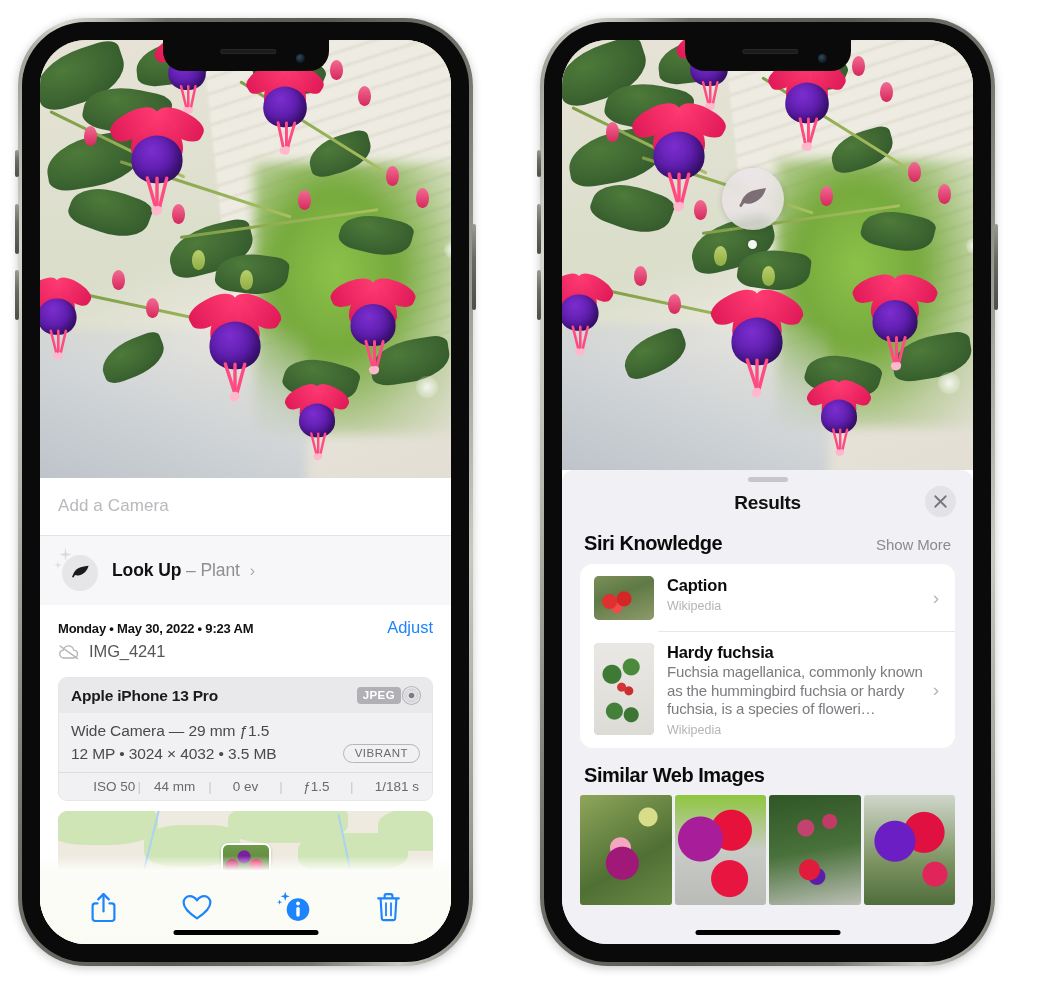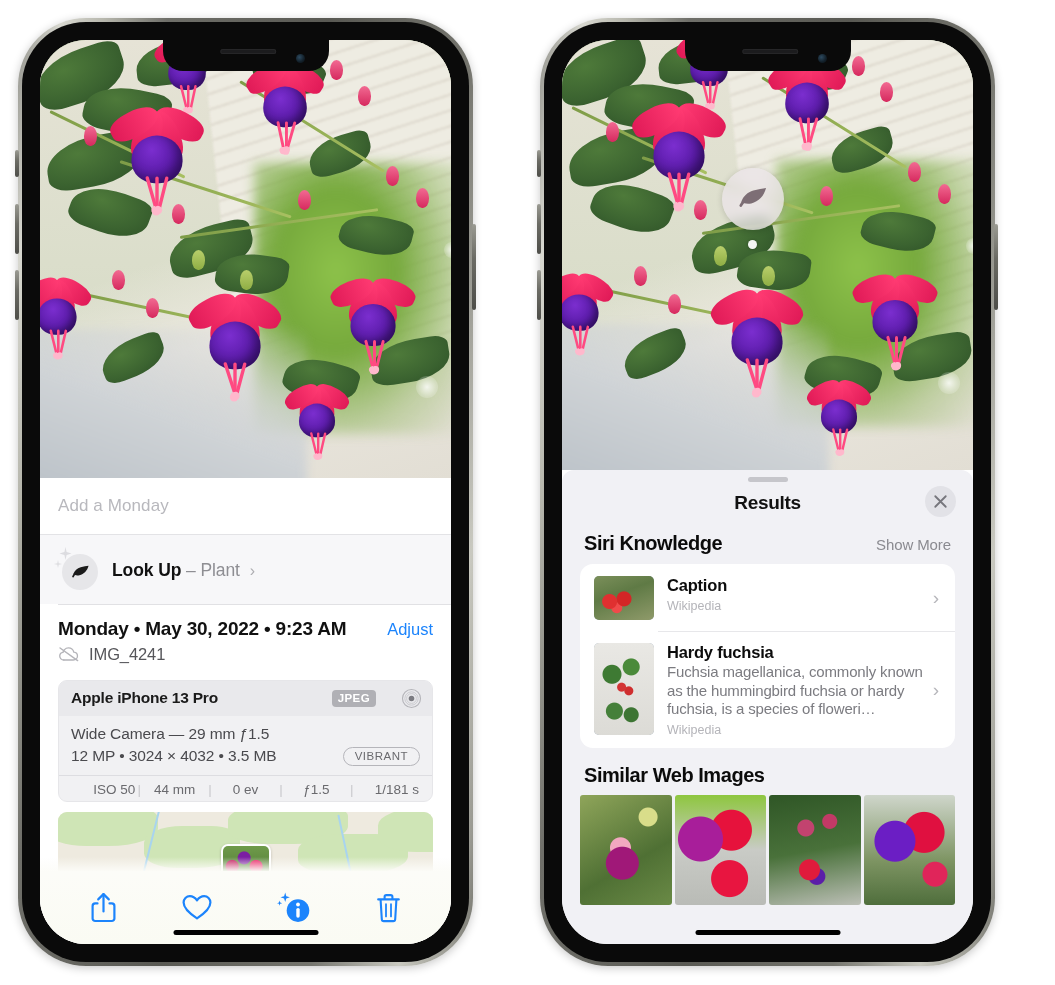--- a/index.html
+++ b/index.html
@@ -238,40 +238,40 @@
   .sparkle-a { left:1px; top:-2px; }
   .sparkle-b { left:-4px; top:11px; }
   .lookup-text { font-size:17.5px; color:#111; font-weight:700; letter-spacing:-0.1px;}
   .lookup-text .sub { font-weight:400; color:#8e8e93; }
   .chev-sm { margin-left:5px; color:#aeaeb2; font-size:16px; font-weight:400; }
 
   .divider-in { height:0.6px; background:#e1e1e4; margin-left:18px; }
 
   .meta-block { background:#fff; padding:13px 18px 8px 18px; }
   .meta-row1 { display:flex; align-items:baseline; justify-content:space-between; }
-  .meta-date { font-size:19px; color:#111; font-weight:700; letter-spacing:-0.2px;}
+  .meta-date { font-size:13px; color:#111; font-weight:700; letter-spacing:-0.2px;}
   .meta-adjust { font-size:16.5px; color:#1c84fc; }
   .meta-row2 { display:flex; align-items:center; margin-top:5px; }
   .meta-row2 svg { width:22px; height:16px; margin-right:9px; }
   .meta-file { font-size:16.5px; color:#56565a; letter-spacing:-0.1px; }
 
   .camcard {
     margin: 8px 18px 0 18px;
     border-radius: 9px;
     overflow:hidden;
     background:#f1f1f3;
     border:0.6px solid #e6e6e9;
   }
   .camcard-head {
     display:flex; align-items:center; justify-content:space-between;
     background:#e9e9ec;
     padding: 7px 10px 7px 12px;
   }
   .camcard-title { font-size:15.5px; font-weight:700; color:#1a1a1a; letter-spacing:-0.2px;}
-  .camcard-head-right { display:flex; align-items:center; gap:25px; }
+  .camcard-head-right { display:flex; align-items:center; gap:0; }
   .badge-jpeg {
     background:#b0b0b5; color:#fff;
     font-size:11.5px; font-weight:700; letter-spacing:.4px;
     padding: 2px 6px 3px 6px; border-radius:4px;
   }
   .aperture-ic { width:21px; height:21px; }
   .camcard-body { padding: 9px 12px 9px 12px; }
   .cam-line1 { font-size:15.5px; color:#4a4a4e; letter-spacing:-0.1px; }
   .cam-line2row { display:flex; align-items:center; justify-content:space-between; margin-top:4px; }
   .cam-line2 { font-size:15.5px; color:#4a4a4e; letter-spacing:-0.1px; }
@@ -598,21 +598,21 @@
         <div class="bud" style="left:132px; top:164px;"></div>
         <div class="bud green" style="left:200px; top:230px;"></div>
         <div class="bud green" style="left:152px; top:210px;"></div>
         <div class="lens-bokeh" style="left:376px; top:336px; width:22px; height:22px;"></div>
         <div class="lens-bokeh" style="left:404px; top:202px; width:16px; height:16px;"></div>
       </div>
 
       <div class="sheet" style="top:438px;">
 
         <div class="caption-row">
-          <span class="caption-ph">Add a Monday</span>
+          <span class="caption-ph">Add a Camera</span>
         </div>
 
         <div class="lookup-row">
           <div class="lookup-icon-wrap">
             <svg class="sparkle-a" width="13" height="13" viewBox="0 0 13 13">
               <path d="M6.5 0 L7.6 4.9 L12.5 6.5 L7.6 8.1 L6.5 13 L5.4 8.1 L0.5 6.5 L5.4 4.9 Z" fill="#dcdce0"></path>
             </svg>
             <svg class="sparkle-b" width="8" height="8" viewBox="0 0 8 8">
               <path d="M4 0 L4.7 3.3 L8 4 L4.7 4.7 L4 8 L3.3 4.7 L0 4 L3.3 3.3 Z" fill="#dcdce0"></path>
             </svg>

